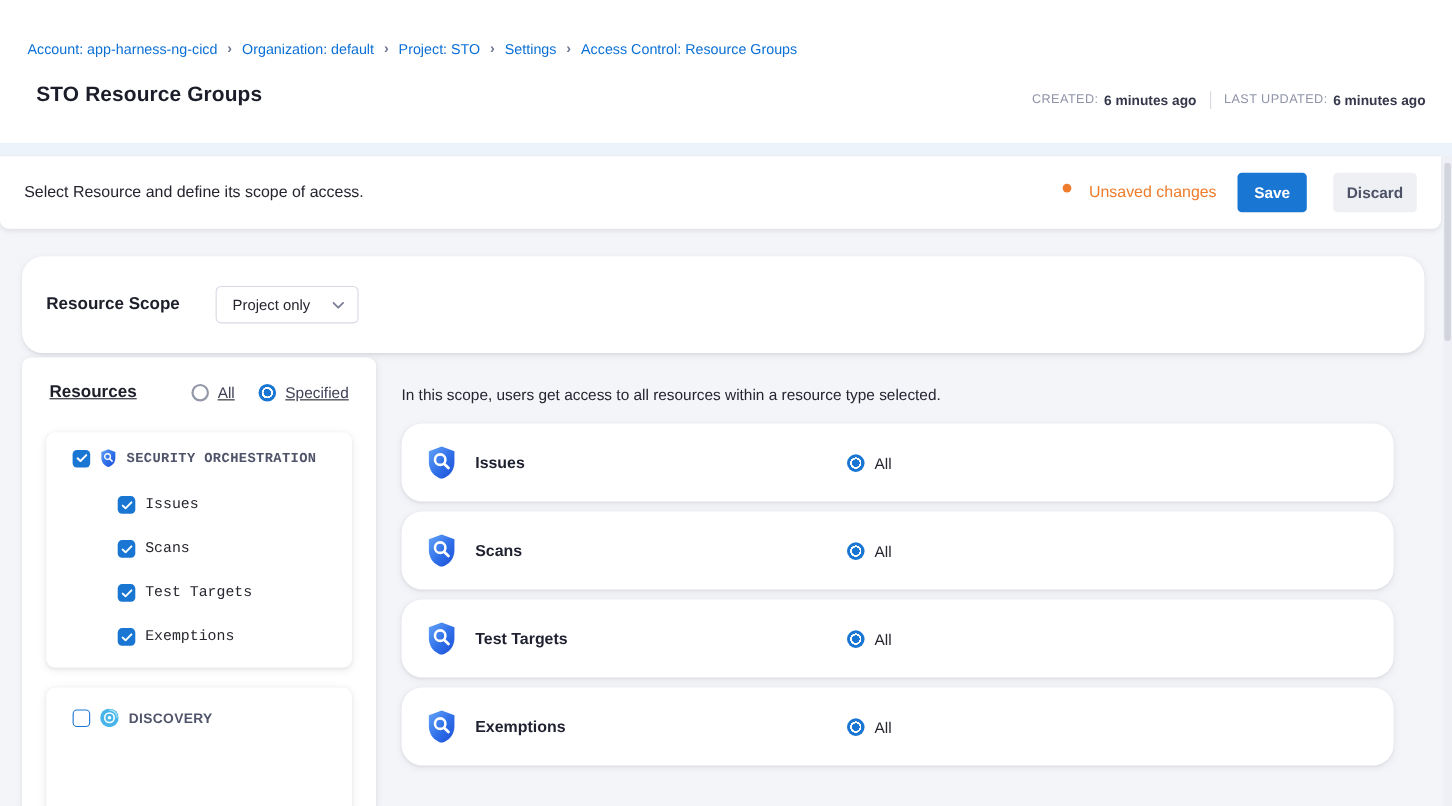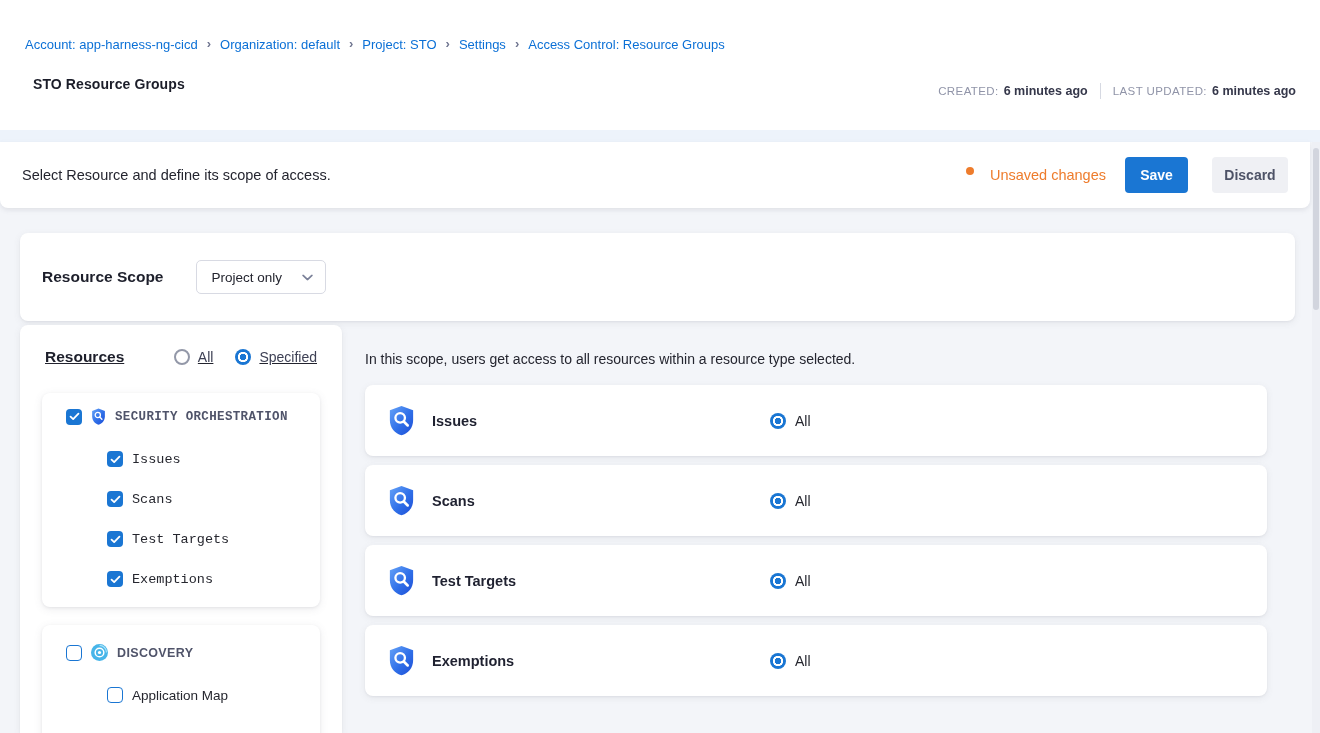--- a/index.html
+++ b/index.html
@@ -9,21 +9,21 @@
     background:#f3f5f9;
     color:#22232e;
     position:relative;
   }
 
   
   .header { position:absolute; left:0; top:0; width:1320px; height:130px; background:#ffffff;text-align:right; }
   .breadcrumb { position:absolute; left:25px; top:37px; font-size:13px; display:flex; align-items:center; gap:9px; white-space:nowrap; }
   .crumb { color:#0b70d6; cursor:pointer; }
   .crumb-sep { color:#6f7590; font-size:13px; font-weight:700; transform:translateY(-1px); }
-  .page-title { position:absolute; left:33px; top:76px; font-size:14px; font-weight:600; color:#1b1d29; letter-spacing:.1px; }
+  .page-title { position:absolute; left:33px; top:76px; font-size:19px; font-weight:600; color:#1b1d29; letter-spacing:.1px; }
   .header-meta { position:absolute; right:24px; top:83px; display:flex; align-items:center; font-size:12px; }
   .meta-label { color:#9094a8; font-size:11.5px; letter-spacing:.4px; }
   .meta-value { color:#35374a; font-weight:600; font-size:12.5px; margin-left:5px; }
   .meta-divider { width:1px; height:16px; background:#d6d9e2; margin:0 12px; }
 
   
   .band { position:absolute; left:0; top:130px; width:1320px; height:12px; background:#edf3fb; }
   .toolbar {
     position:absolute; left:0; top:142px; width:1310px; height:66px; background:#ffffff;
     border-radius:0 0 8px 8px; box-shadow:0 2px 5px rgba(96,97,112,.14);
@@ -35,21 +35,21 @@
   .unsaved-dot { width:8px; height:8px; border-radius:50%; background:#ee7c2c; }
   .btn { border:none; border-radius:4px; font-family:inherit; font-size:14px; font-weight:700; cursor:pointer; height:36px; }
   .btn-save { background:#1a76d3; color:#ffffff; width:63px; margin-right:24px; }
   .btn-discard { background:#eff0f4; color:#4d5266; width:76px; }
 
   
   .scrollbar-track { position:absolute; right:0; top:142px; width:8px; height:591px; background:#eef0f5; }
   .scrollbar-thumb { position:absolute; right:1px; top:148px; width:6px; height:162px; border-radius:3px; background:#d2d5de; }
 
   
-  .card-shadow { background:#ffffff; border-radius:8px; box-shadow:0 1px 2px rgba(40,41,61,.05),0 2px 7px rgba(96,97,112,.10); }
+  .card-shadow { background:#ffffff; border-radius:19px; box-shadow:0 1px 2px rgba(40,41,61,.05),0 2px 7px rgba(96,97,112,.10); }
 
   .scope-card { position:absolute; left:20px; top:233px; width:1275px; height:88px; display:flex; align-items:center; padding-left:22px; }
   .scope-label { font-size:15.5px; font-weight:700; color:#1d1f2b; margin-right:33px; }
   .dropdown {
     width:130px; height:34px; border:1px solid #d8dae3; border-radius:5px; background:#ffffff;
     display:flex; align-items:center; padding:0 12px 0 14px; cursor:pointer;
   }
   .dropdown-value { font-size:13.5px; color:#24252f; }
   .dropdown .chev { margin-left:auto; display:flex; }
 
@@ -227,24 +227,20 @@
   </div>
 
   <div class="group-card second">
     <div class="group-row">
       <span class="cb unchecked"></span>
       <svg class="group-icon round" viewBox="0 0 20 20">
           <use href="#icon-discovery"></use>
         </svg>
       <span class="group-label">DISCOVERY</span>
     </div>
-    <div class="child-row">
-      <span class="cb unchecked"></span>
-      <span class="child-label">Application Map</span>
-    </div>
   </div>
 </div>
 
 <div class="main-desc">In this scope, users get access to all resources within a resource type selected.</div>
 
 <div class="res-card card-shadow" style="top:385px;">
   <svg class="shield" viewBox="0 0 24 28">
       <use href="#icon-shield"></use>
     </svg>
   <span class="res-label">Issues</span>

